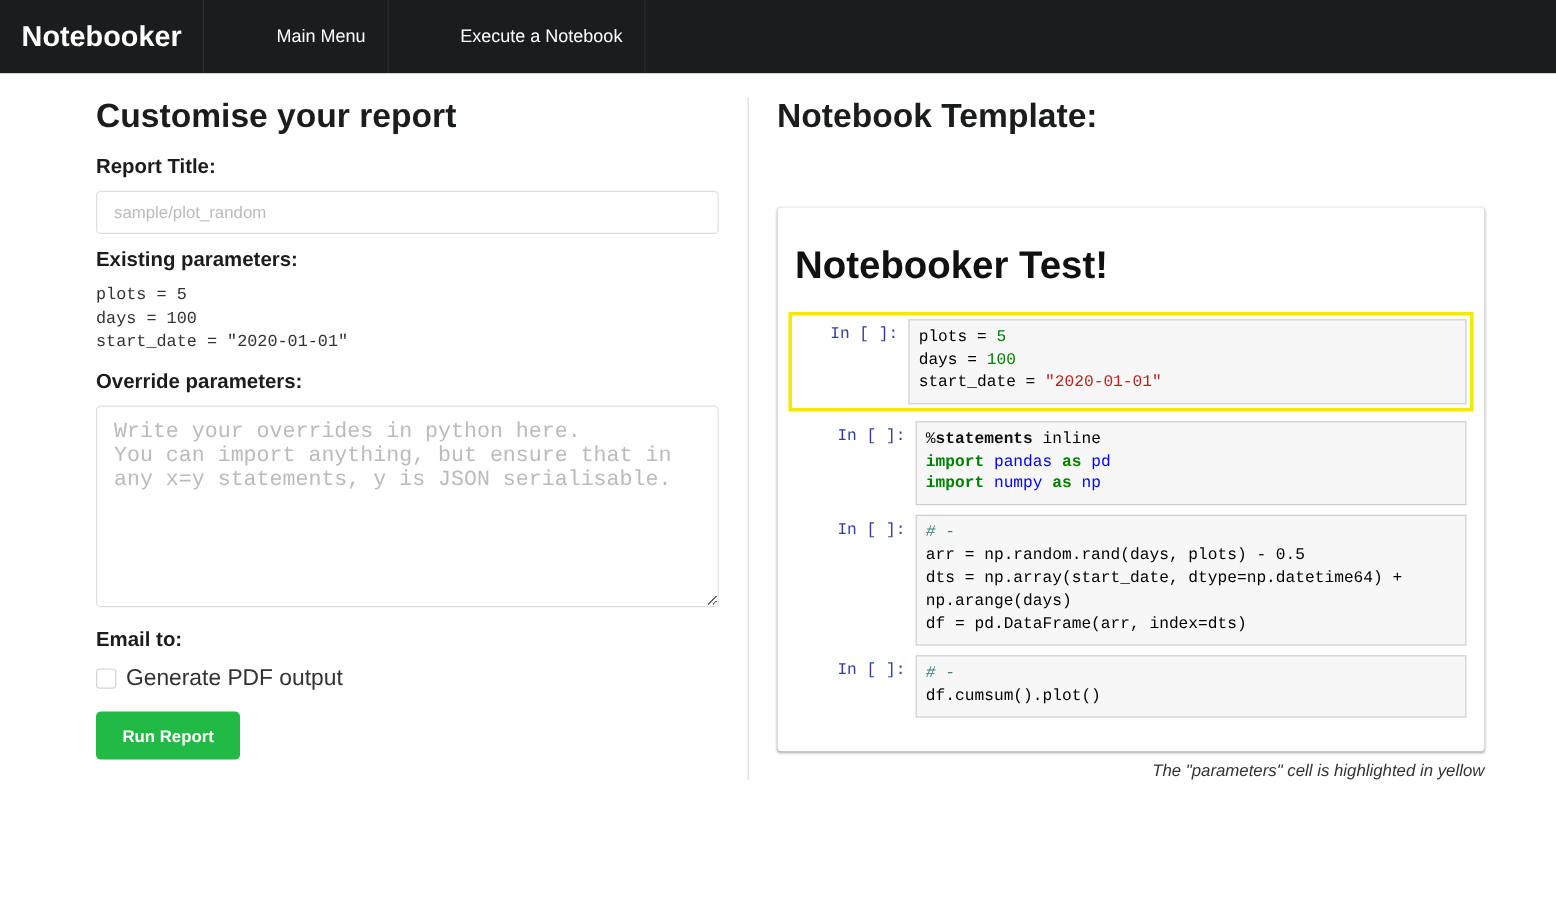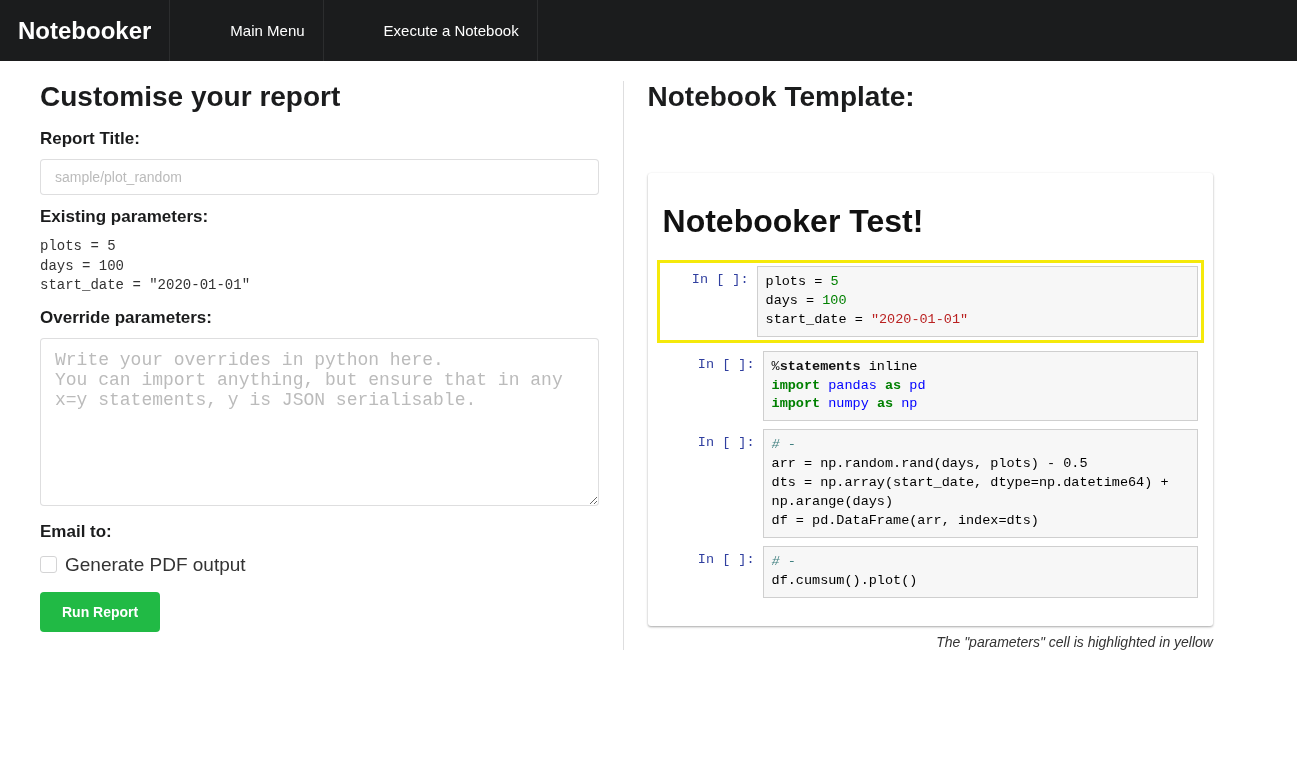--- a/index.html
+++ b/index.html
@@ -39,28 +39,28 @@
       border-right: 1px solid rgba(255,255,255,0.08);
     }
     .container {
       display: flex;
       padding: 20px 0;
       max-width: 1297px;
     }
     .left-col {
       flex: 0 0 48%;
       min-width: 0;
-      padding-left: 40px;
+      padding-left: 80px;
       padding-right: 24px;
     }
     .right-col {
       flex: 0 0 52%;
       min-width: 0;
       padding-left: 24px;
-      padding-right: 84px;
+      padding-right: 60px;
       border-left: 1px solid rgba(34,36,38,0.15);
     }
     h1 {
       font-size: 28px;
       font-weight: 700;
       color: #1b1c1d;
       margin-bottom: 16px;
     }
     .field {
       margin-bottom: 12px;

